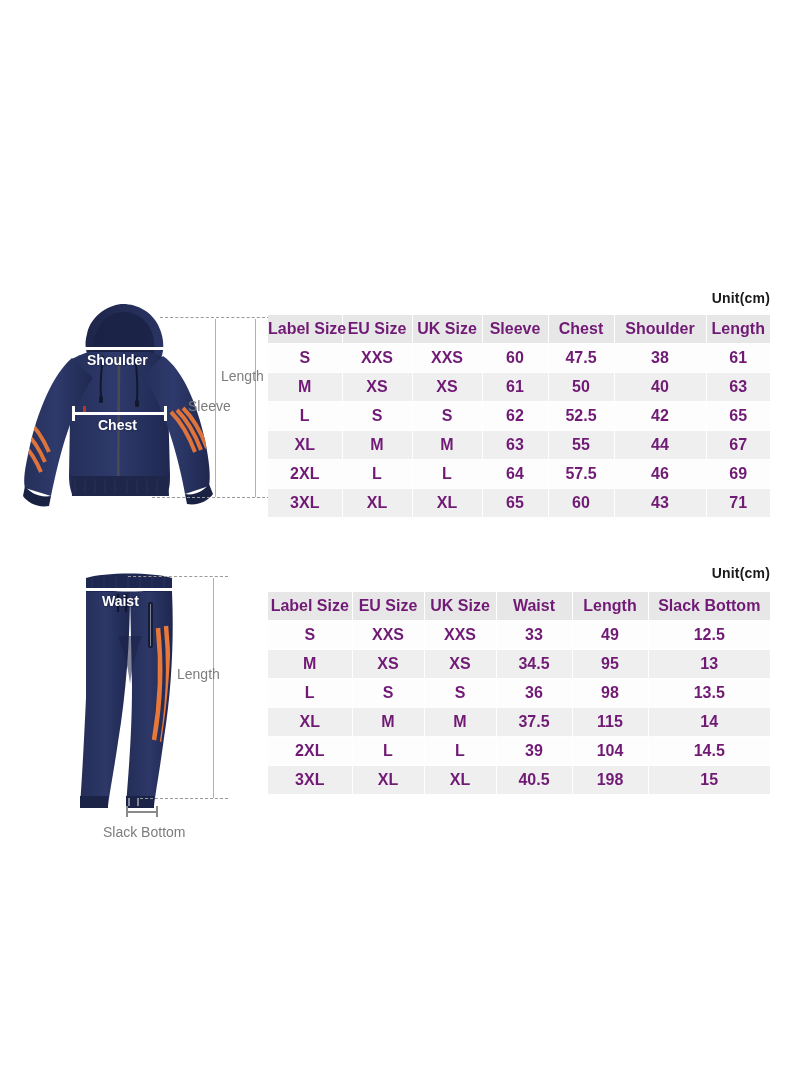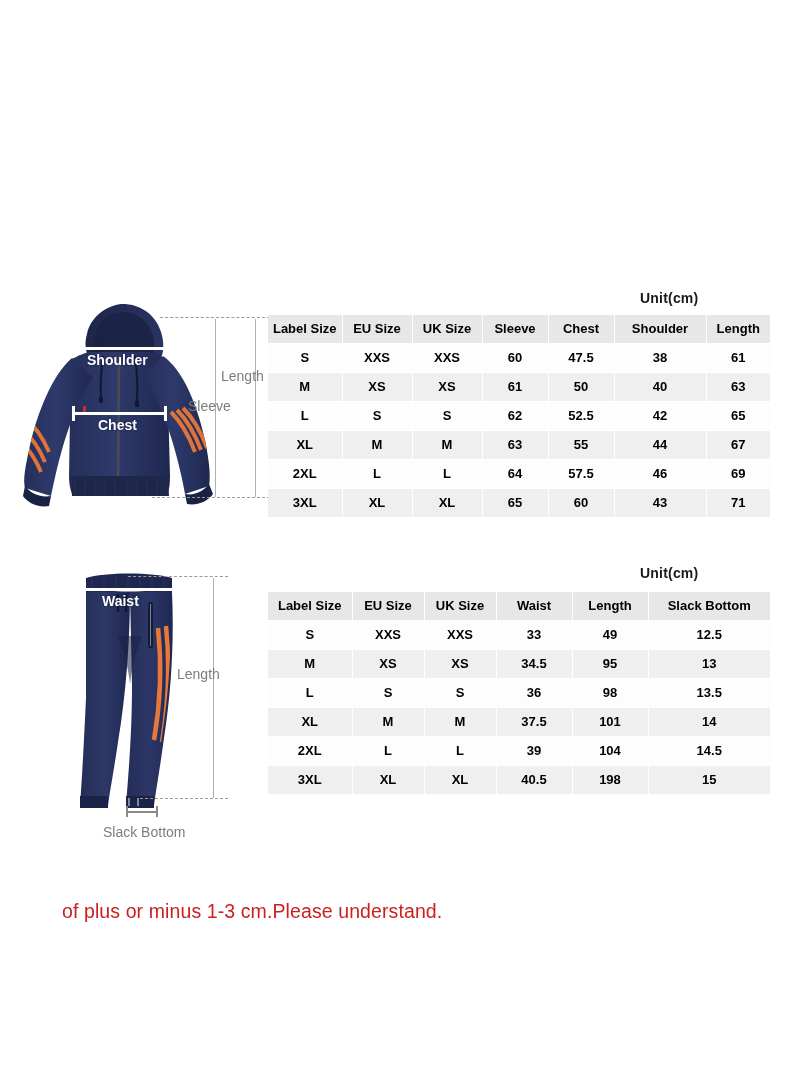--- a/index.html
+++ b/index.html
@@ -16,31 +16,31 @@
   }
 
   
   .abs { position: absolute; }
 
   
   .unit-label {
     font-size: 14px;
     font-weight: bold;
     color: #1a1a1a;
-    text-align: left;
+    text-align: right;
     letter-spacing: 0.2px;
   }
 
   
   .size-table {
     border-collapse: collapse;
     width: 100%;
     table-layout: fixed;
-    font-size: 13px;
-    color: #000000;
+    font-size: 16px;
+    color: #701a75;
   }
   .size-table th,
   .size-table td {
     text-align: center;
     font-weight: bold;
     border-right: 1px solid #ffffff;
     border-bottom: 1px solid #ffffff;
     padding: 0;
     height: 28px;
     line-height: 28px;
@@ -418,21 +418,21 @@
           <td>S</td>
           <td>36</td>
           <td>98</td>
           <td>13.5</td>
         </tr>
         <tr>
           <td>XL</td>
           <td>M</td>
           <td>M</td>
           <td>37.5</td>
-          <td>101</td>
+          <td>115</td>
           <td>14</td>
         </tr>
         <tr>
           <td>2XL</td>
           <td>L</td>
           <td>L</td>
           <td>39</td>
           <td>104</td>
           <td>14.5</td>
         </tr>
@@ -443,14 +443,13 @@
           <td>40.5</td>
           <td>198</td>
           <td>15</td>
         </tr>
       </tbody>
     </table>
   </div>
 </div>
 
 <div class="note" style="left:62px; top:896px; width:720px;">
-  <div>of plus or minus 1-3 cm.Please understand.</div>
 </div>
 
 </body></html>

